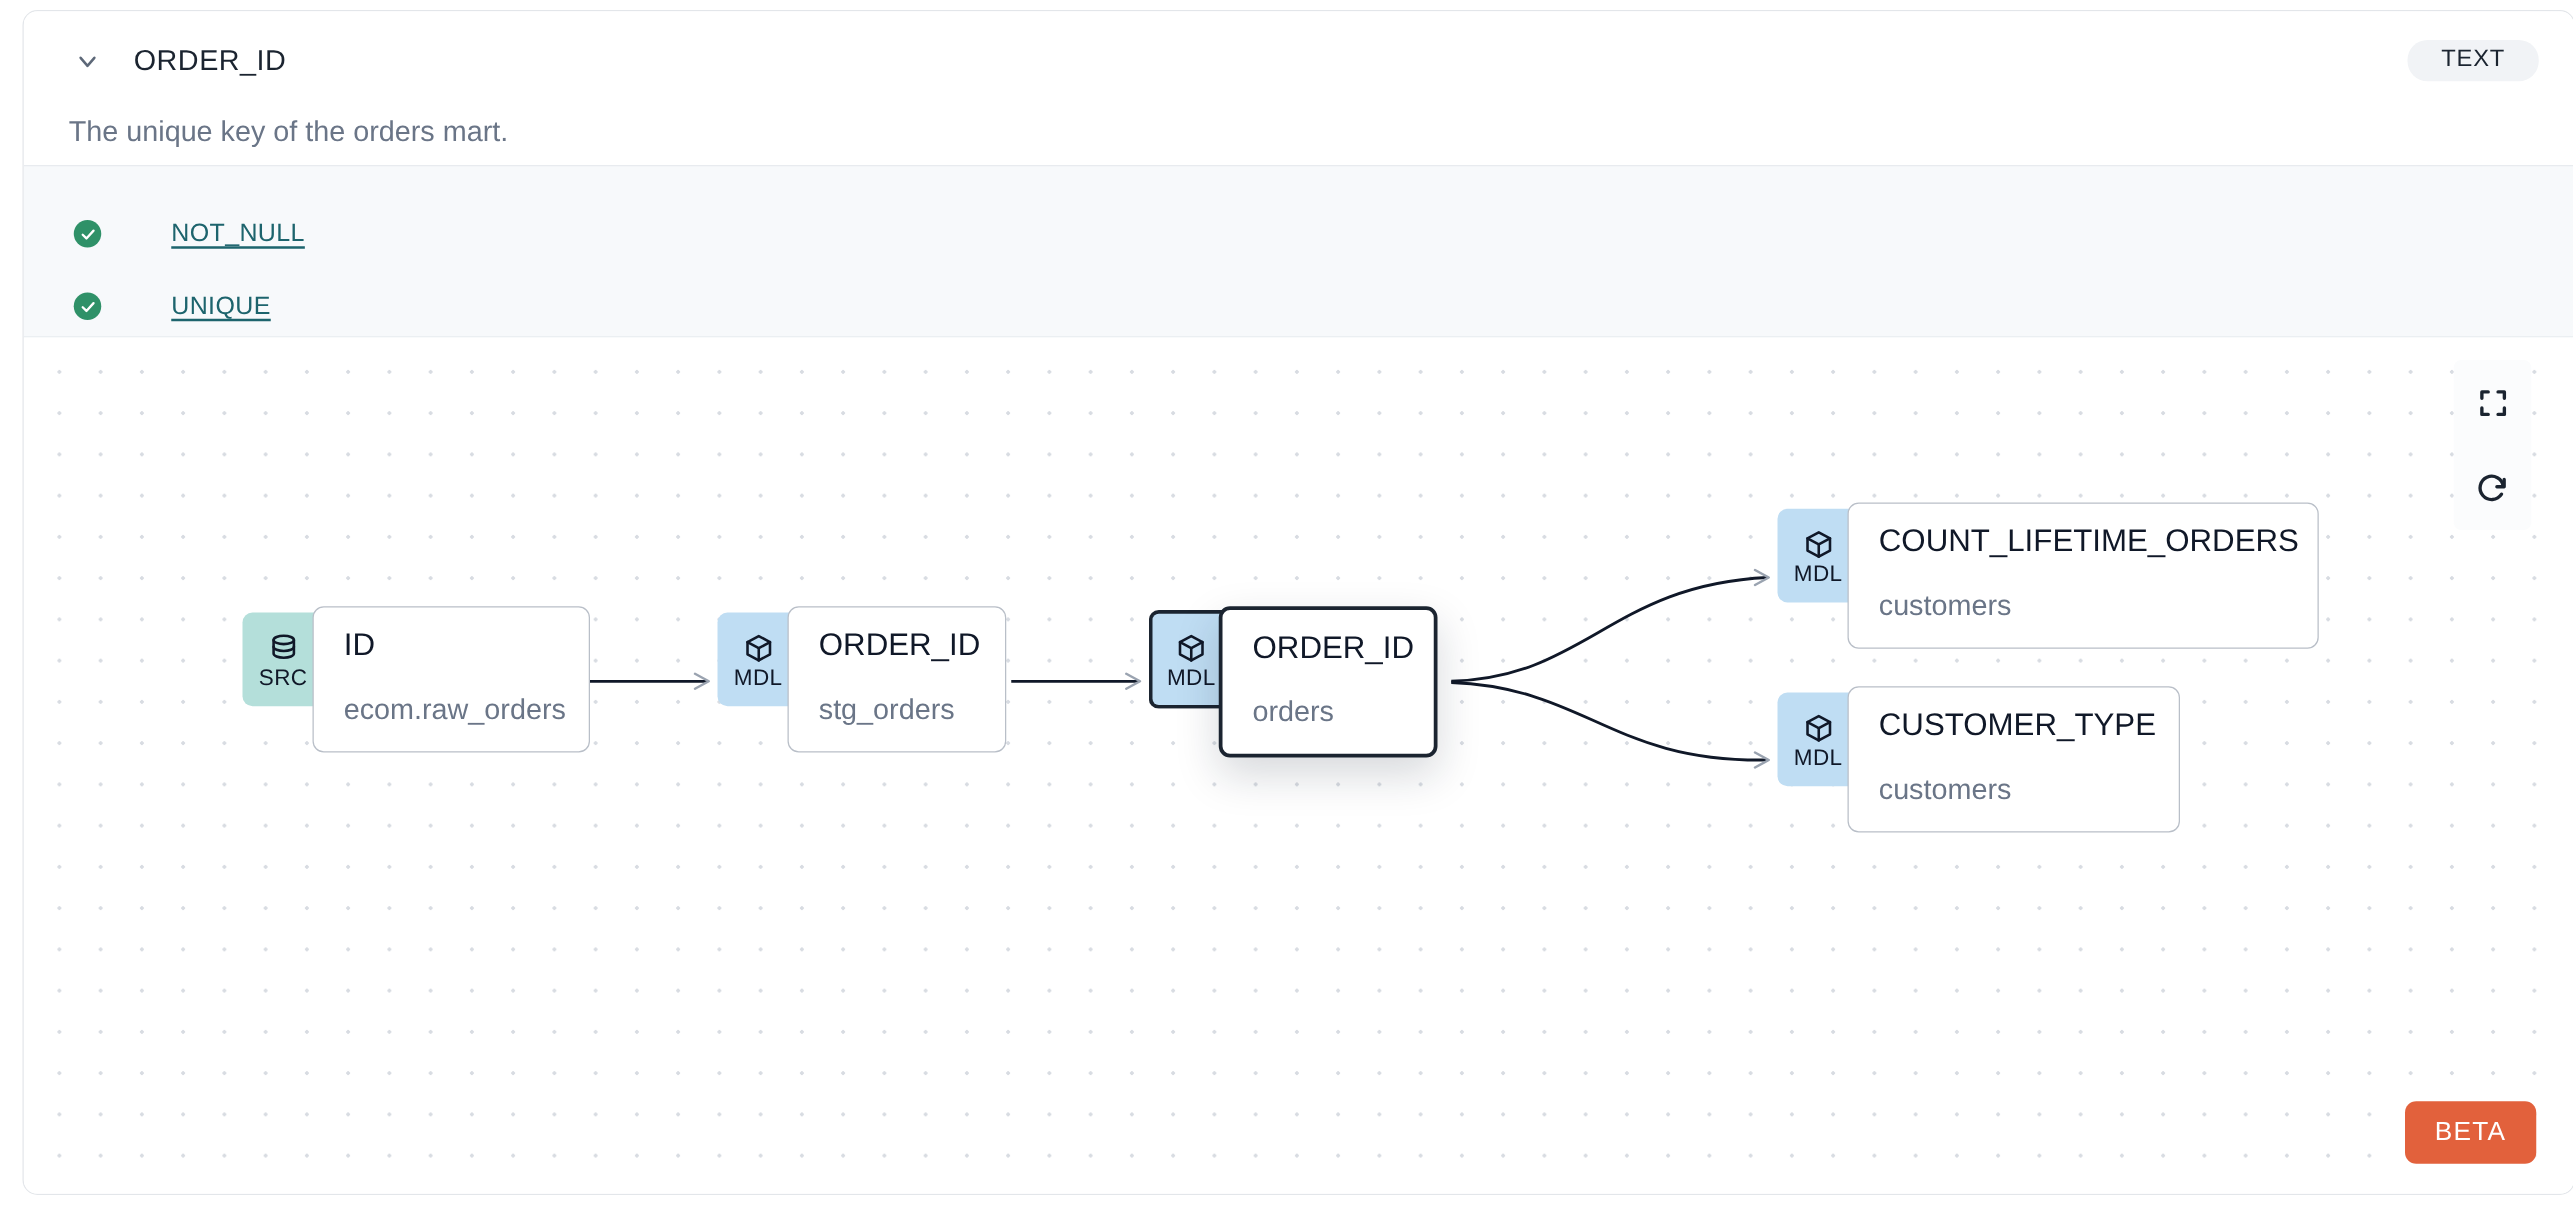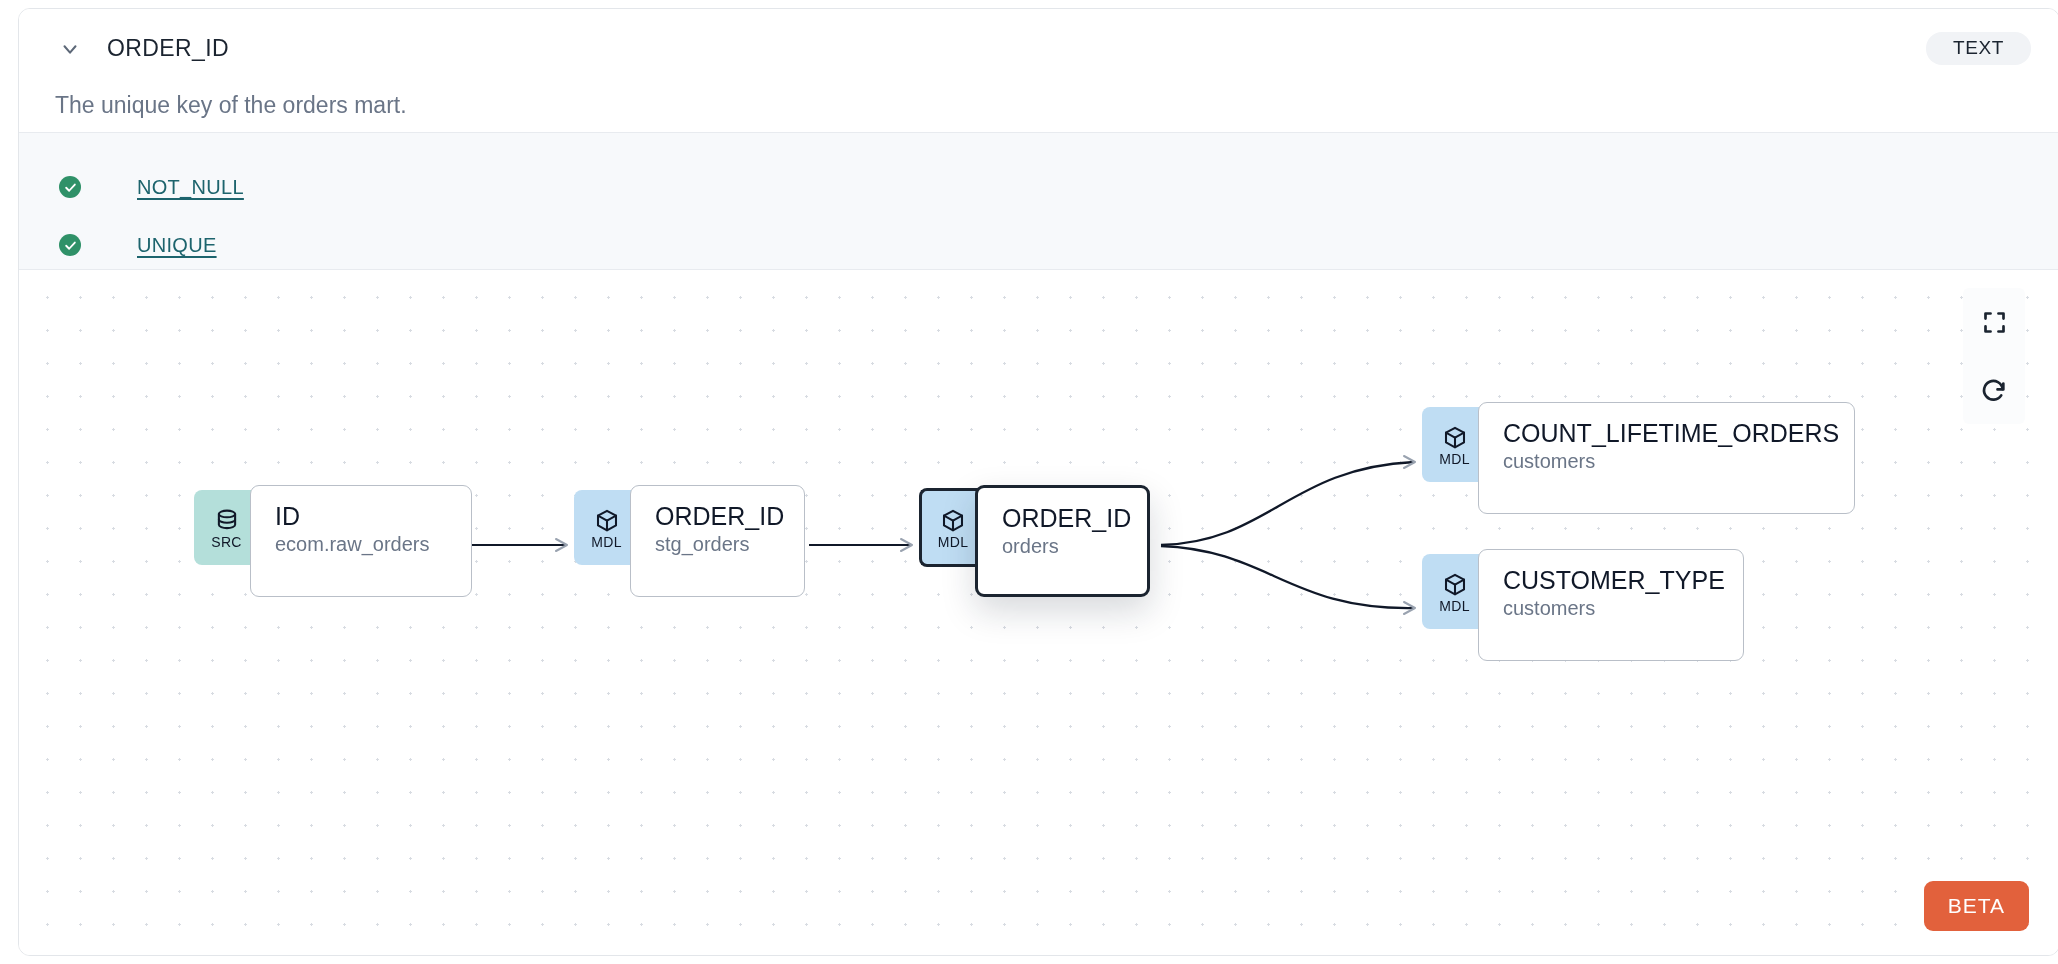--- a/index.html
+++ b/index.html
@@ -148,48 +148,48 @@
     gap: 1px;
     padding: 7px 0 6px;
     margin-top: 5px;
     z-index: 1;
     position: relative;
   }
   .node-badge.src { background: #b4dfda; }
   .node-badge.mdl { background: #bfddf3; }
   .node-badge svg { display: block; }
   .node-badge .badge-text {
-    font-size: 14px;
+    font-size: 18px;
     color: #101828;
     letter-spacing: 0.3px;
     line-height: 1;
   }
 
   .node-card {
     background: #ffffff;
     border: 1px solid #b9bfc8;
     border-radius: 9px;
     margin-left: -9px;
     padding: 16px 22px 20px 24px;
     min-height: 112px;
     display: flex;
     flex-direction: column;
     justify-content: flex-start;
-    gap: 0;
+    gap: 22px;
     z-index: 2;
     position: relative;
   }
   .node-name {
     font-size: 25px;
     color: #101828;
     white-space: nowrap;
     line-height: 1.18;
   }
   .node-sub {
-    font-size: 20px;
+    font-size: 23px;
     color: #6a7587;
     white-space: nowrap;
     line-height: 1.2;
   }
 
   
   .node.selected .node-badge {
     border: 3px solid #1b2430;
     border-right: none;
     margin-top: 3px;

